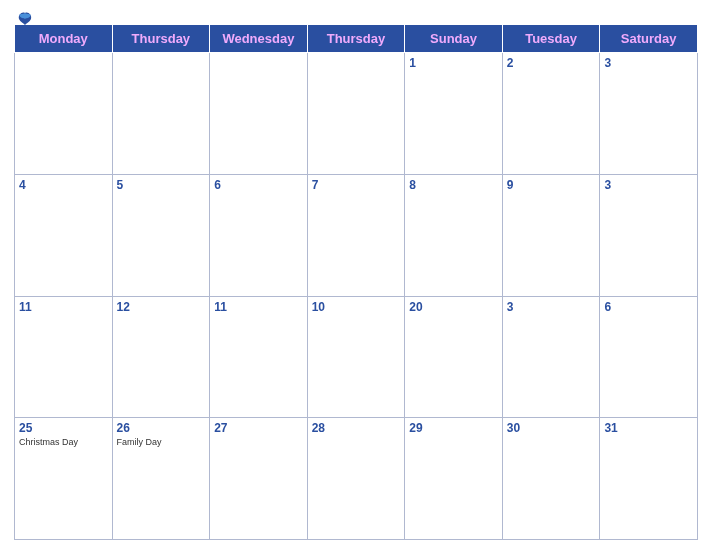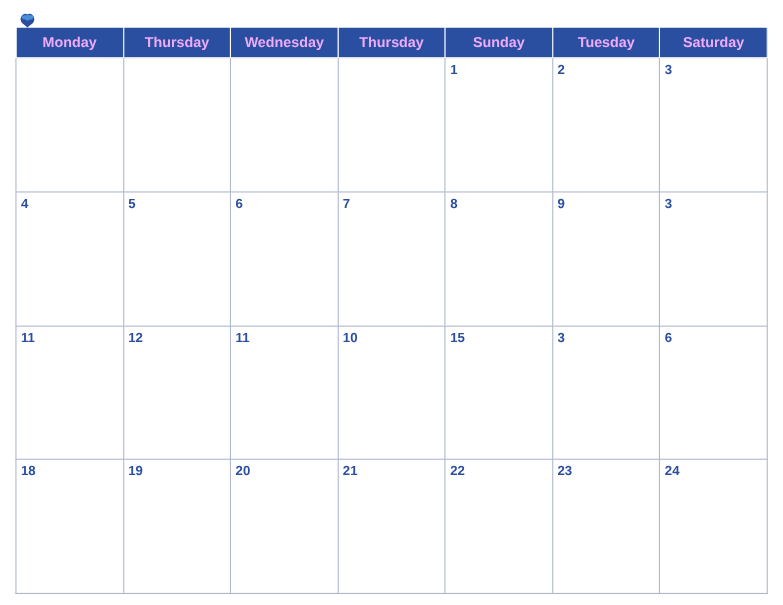--- a/index.html
+++ b/index.html
@@ -180,47 +180,49 @@
           <td>
             <span class="day-number">12</span>
           </td>
           <td>
             <span class="day-number">11</span>
           </td>
           <td>
             <span class="day-number">10</span>
           </td>
           <td>
-            <span class="day-number">15</span>
+            <span class="day-number">20</span>
           </td>
           <td>
             <span class="day-number">3</span>
           </td>
           <td>
             <span class="day-number">6</span>
           </td>
         </tr>
         <tr>
           <td>
-            <span class="day-number">18</span>
-          </td>
-          <td>
-            <span class="day-number">19</span>
-          </td>
-          <td>
-            <span class="day-number">20</span>
-          </td>
-          <td>
-            <span class="day-number">21</span>
-          </td>
-          <td>
-            <span class="day-number">22</span>
-          </td>
-          <td>
-            <span class="day-number">23</span>
-          </td>
-          <td>
-            <span class="day-number">24</span>
+            <span class="day-number">25</span>
+            <span class="holiday-name">Christmas Day</span>
+          </td>
+          <td>
+            <span class="day-number">26</span>
+            <span class="holiday-name">Family Day</span>
+          </td>
+          <td>
+            <span class="day-number">27</span>
+          </td>
+          <td>
+            <span class="day-number">28</span>
+          </td>
+          <td>
+            <span class="day-number">29</span>
+          </td>
+          <td>
+            <span class="day-number">30</span>
+          </td>
+          <td>
+            <span class="day-number">31</span>
           </td>
         </tr>
       </tbody>
   </table>
 </div>
 
 </body></html>

